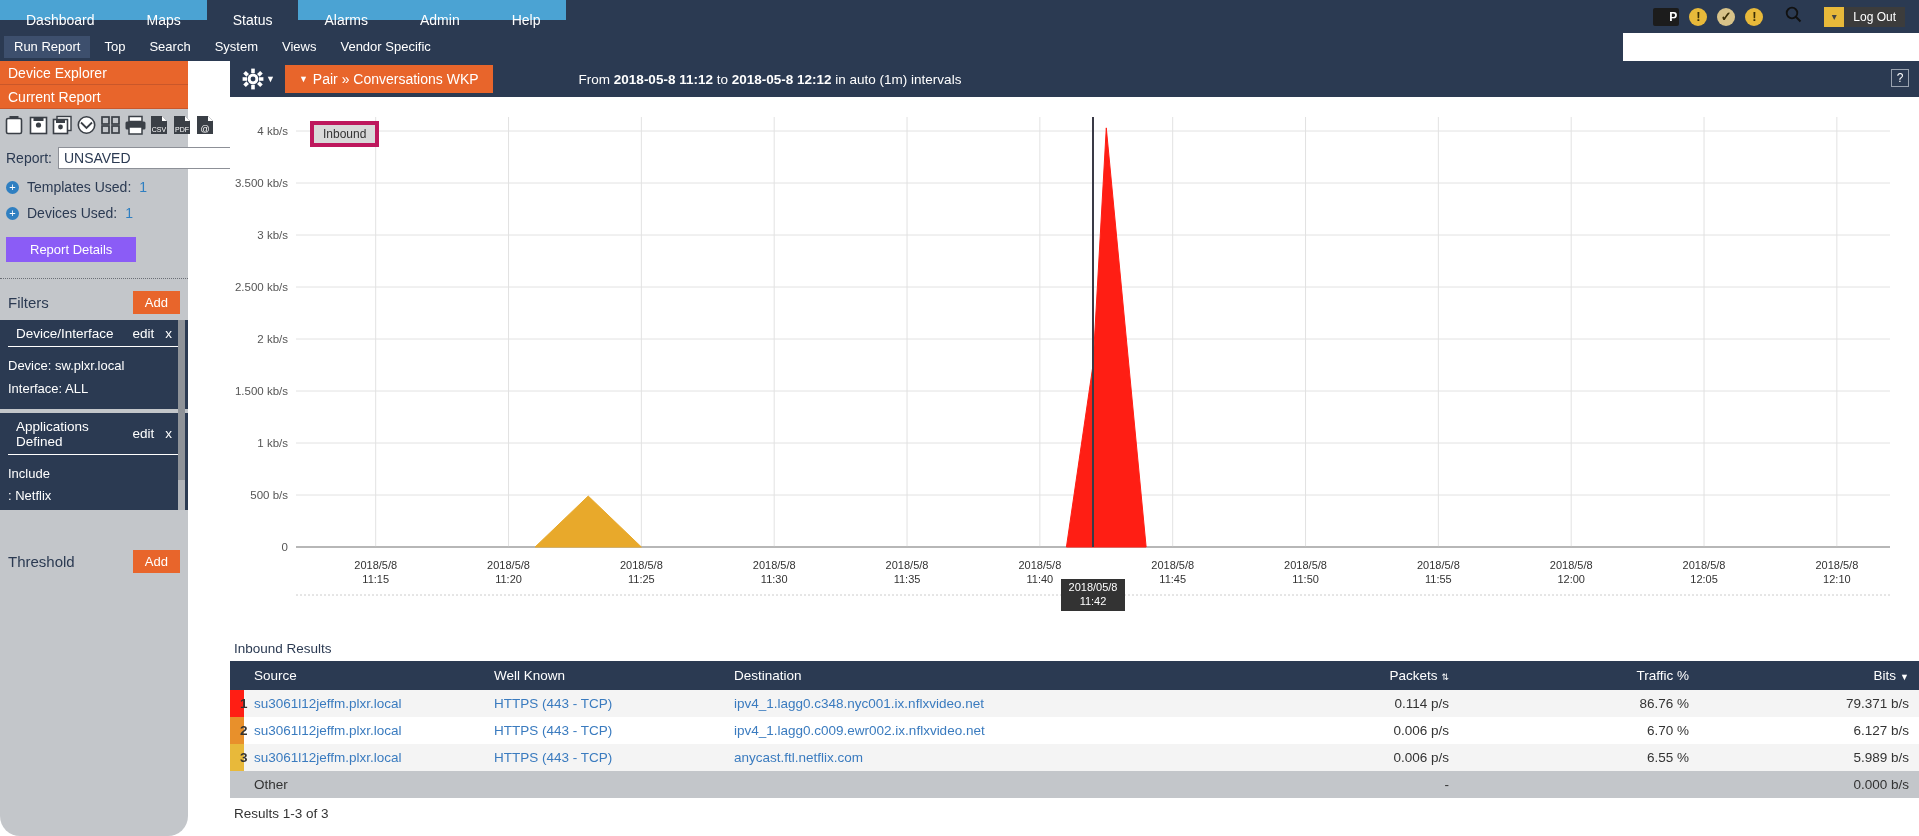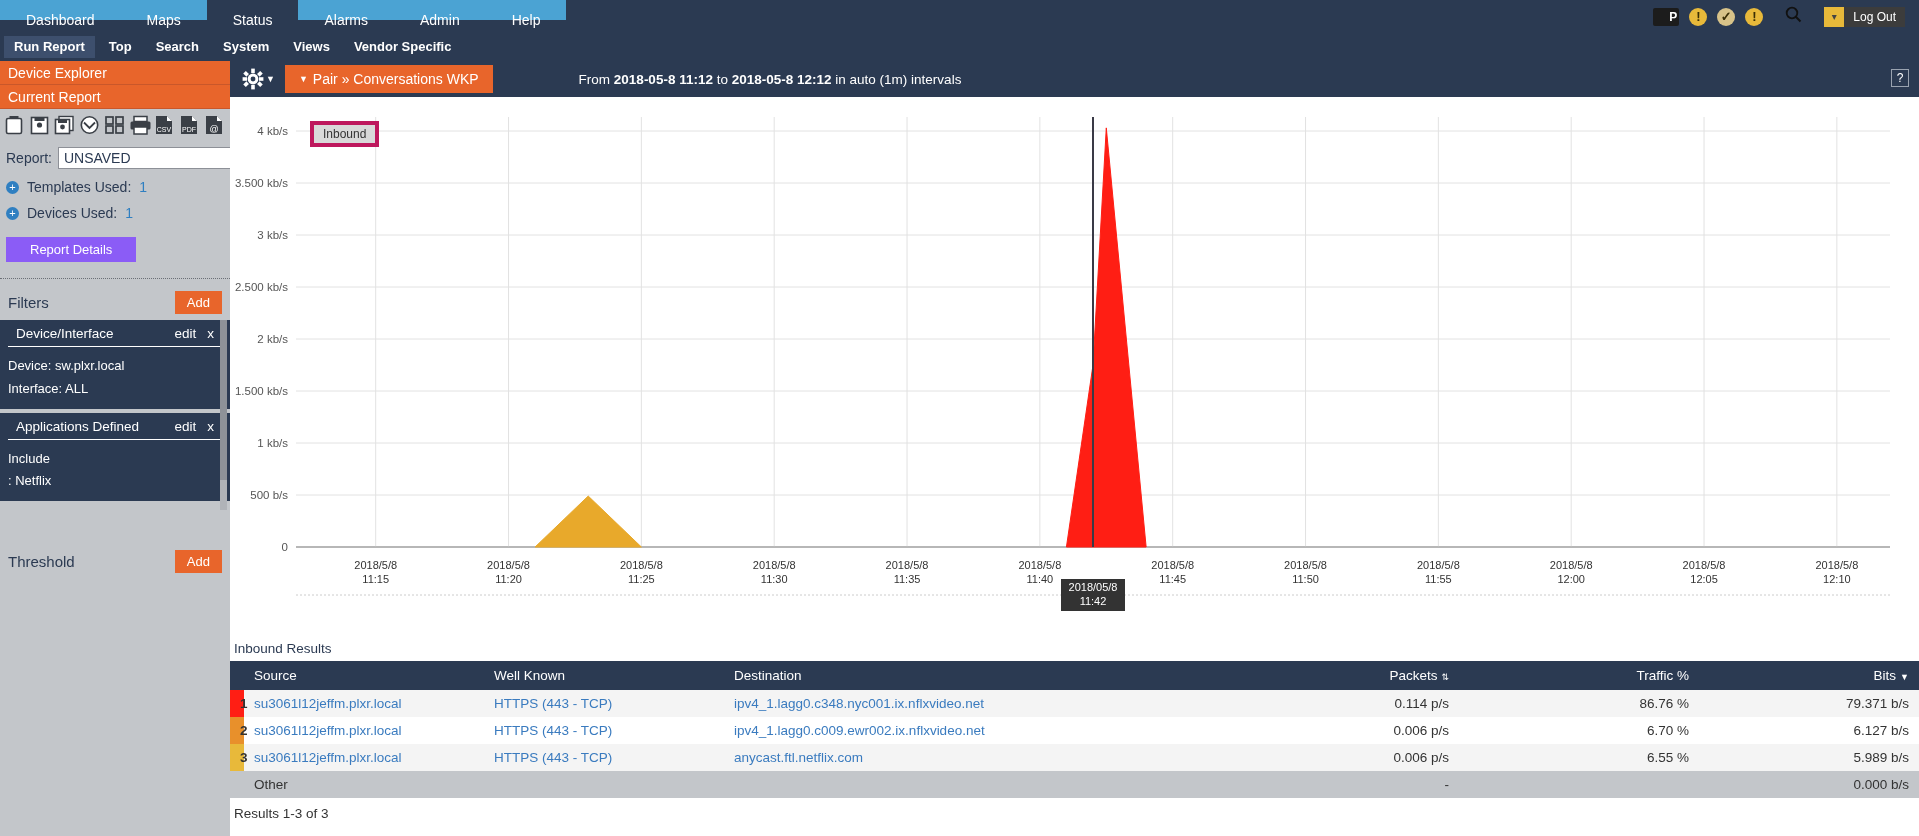--- a/index.html
+++ b/index.html
@@ -52,33 +52,34 @@
     cursor:pointer;
   }
   .logout-arrow {
     background:#e8b93a; color:#444; width:20px; height:20px;
     text-align:center; line-height:19px; font-size:10px;
   }
   .logout-label { padding:0 9px; }
 
   
   .subnav {
-    position:absolute; left:0; top:33px; width:1919px; height:28px;
-    background:#2b3a52; display:flex; align-items:center;font-weight:bold;
+    position:absolute; left:0; top:33px; width:1623px; height:28px;
+    background:#2b3a52; display:flex; align-items:center;
   }
   .subnav-item {
     color:#ffffff; font-size:13px; height:22px; line-height:22px;
     padding:0 10px; margin-left:4px; cursor:pointer; white-space:nowrap;
   }
   .subnav-item.active { background:#3d4f6d; }
 
   
   .sidebar {
-    position:absolute; left:0; top:61px; width:230px; height:775px;
+    position:absolute; left:0; top:61px; width:188px; height:775px;
     background:#c3c6ca;
+    border-radius:20px;
   }
   .side-bar-orange {
     background:#e8652b; color:#ffffff; font-size:14px;
     height:24px; line-height:24px; padding-left:8px;
     border-bottom:1px solid #c9572a; cursor:pointer;
   }
   .tool-row {
     height:30px; display:flex; align-items:center; gap:3px;
     padding:3px 4px 0 4px;
   }

